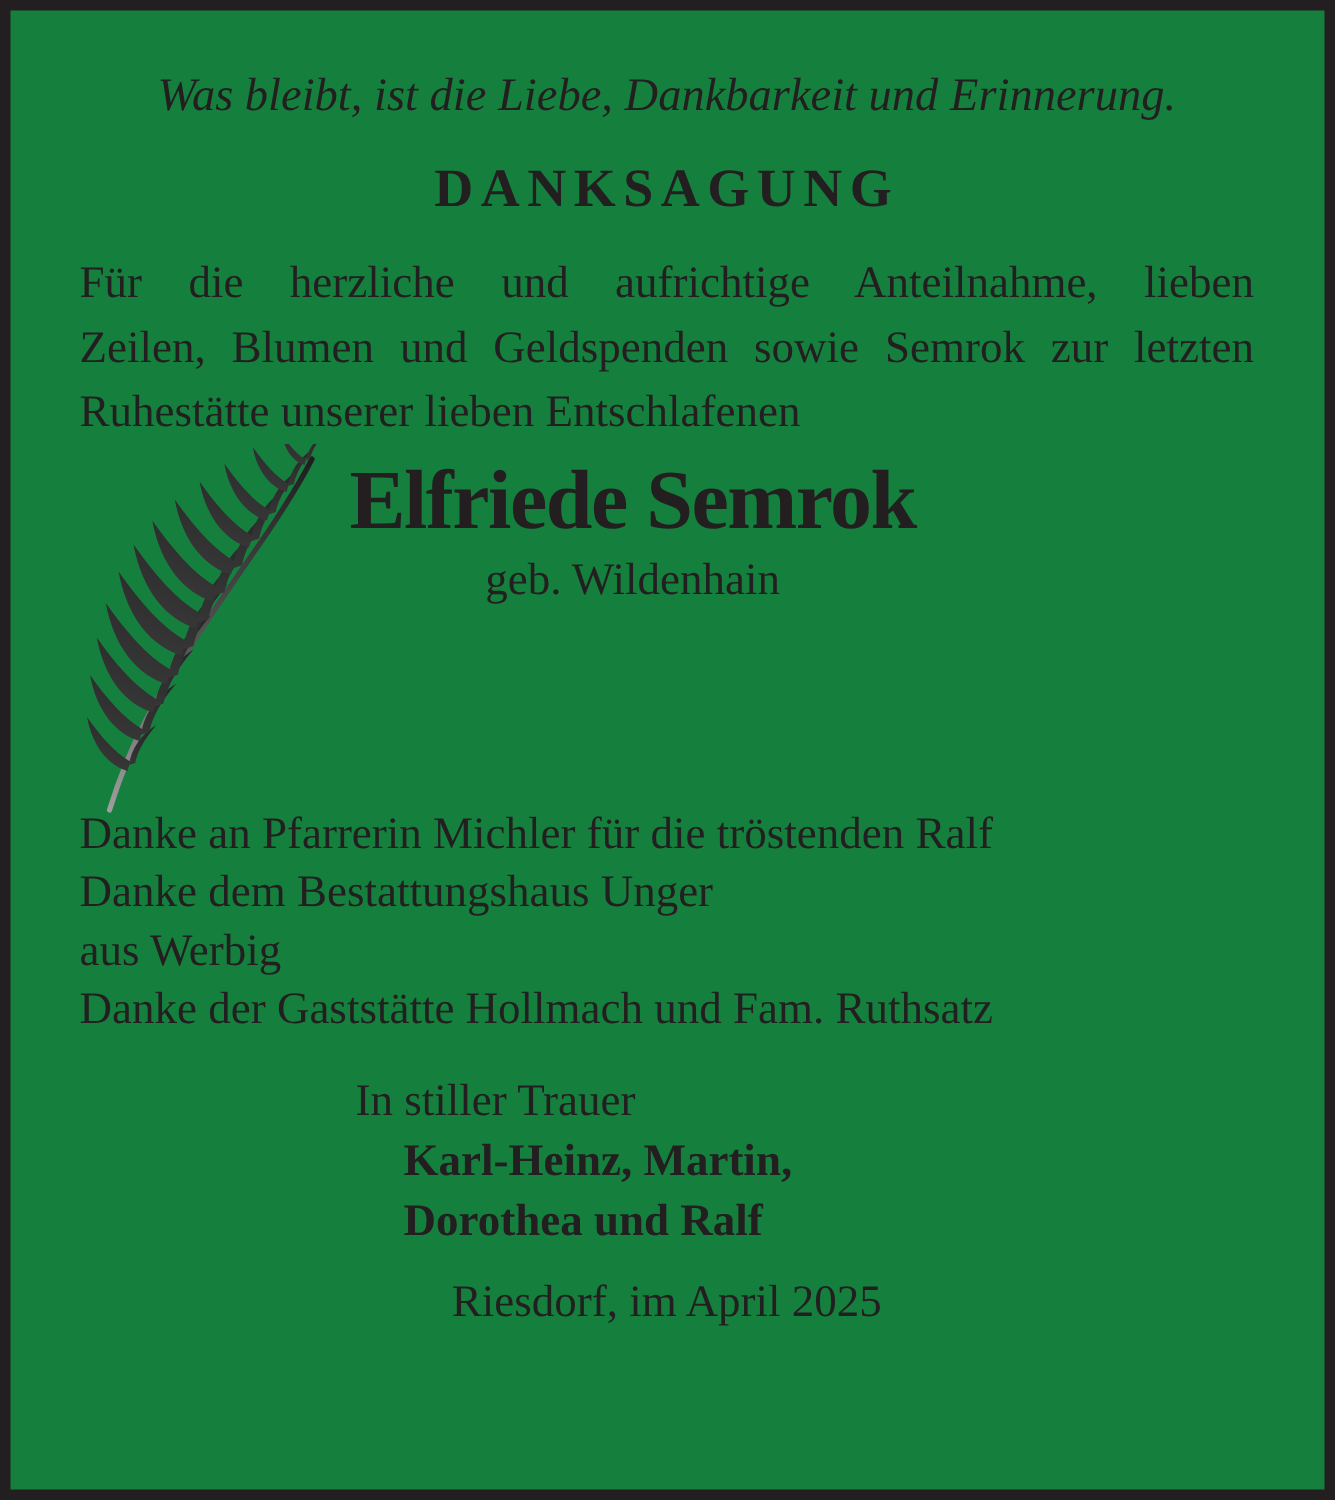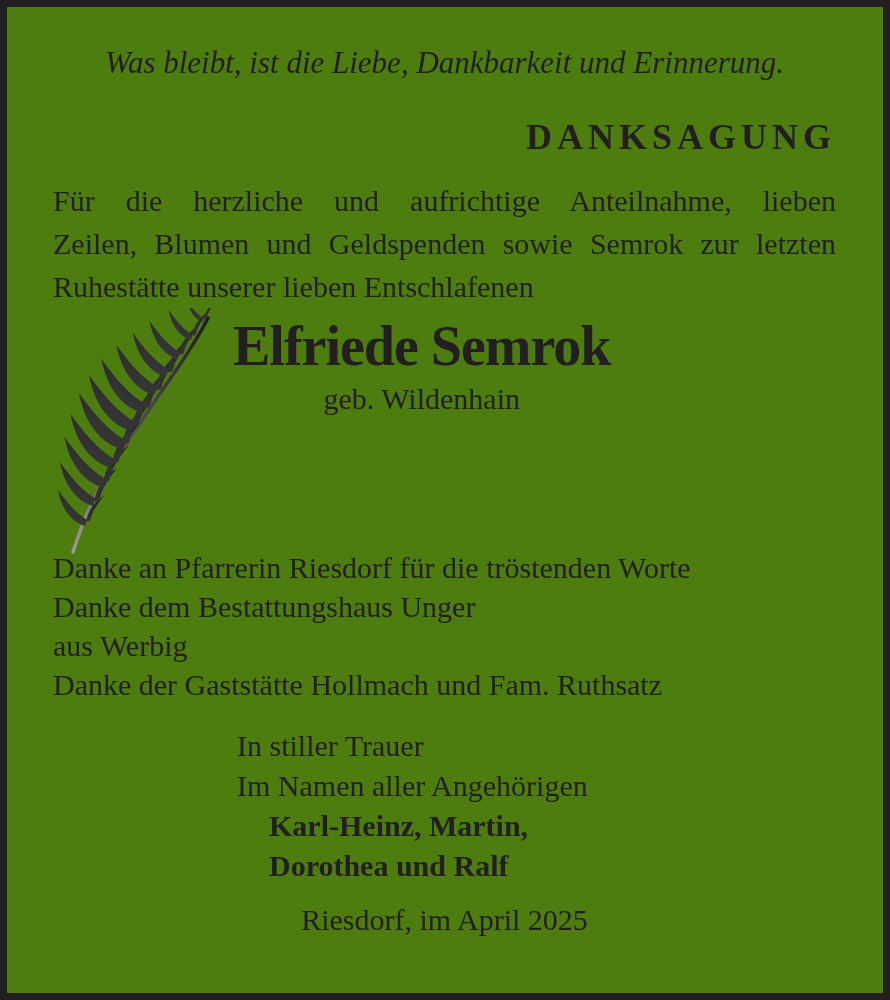--- a/index.html
+++ b/index.html
@@ -1,37 +1,37 @@
 <!DOCTYPE html>
 <html><head>
 <meta charset="utf-8">
 <style>
   html,body { margin:0; padding:0; background:#ffffff; }
   .page {
     position:relative;
     width:890px; height:1000px;
     box-sizing:border-box;
-    background:#4d7c0f;
+    background:#15803d;
     border:7px solid #231f20;
     padding:0 47px 0 46px;
     color:#231f20;
     font-family:"Liberation Serif", serif;
     overflow:hidden;
   }
   .epigraph {
     margin-top:36px;
     text-align:center;
     font-style:italic;
     font-size:31px;
     line-height:40px;
     white-space:nowrap;
   }
   .heading {
-    margin-top:32px;
-    text-align:right;
+    margin-top:20px;
+    text-align:center;
     font-weight:bold;
     font-size:36px;
     letter-spacing:5px;
     line-height:44px;
   }
   .intro { margin-top:20px; font-size:30px; line-height:43px; }
   .jline { text-align:justify; text-align-last:justify; }
   .name-row { position:relative; margin-top:8px; min-height:218px; }
   .frond {
     position:absolute; left:-8px; top:-8px;
@@ -108,28 +108,27 @@
 
     <div class="name-col">
       <div class="name-block">
         <div class="deceased-name">Elfriede Semrok</div>
         <div class="maiden">geb. Wildenhain</div>
       </div>
     </div>
   </div>
 
   <div class="thanks">
-    <div>Danke an Pfarrerin Riesdorf für die tröstenden Worte</div>
+    <div>Danke an Pfarrerin Michler für die tröstenden Ralf</div>
     <div>Danke dem Bestattungshaus Unger</div>
     <div>aus Werbig</div>
     <div>Danke der Gaststätte Hollmach und Fam. Ruthsatz</div>
   </div>
 
   <div class="closing">
     <div>In stiller Trauer</div>
-    <div>Im Namen aller Angehörigen</div>
     <div class="bold">Karl-Heinz, Martin,</div>
     <div class="bold">Dorothea und Ralf</div>
   </div>
 
   <div class="place-date">Riesdorf, im April 2025</div>
 
 </div>
 
 </body></html>

